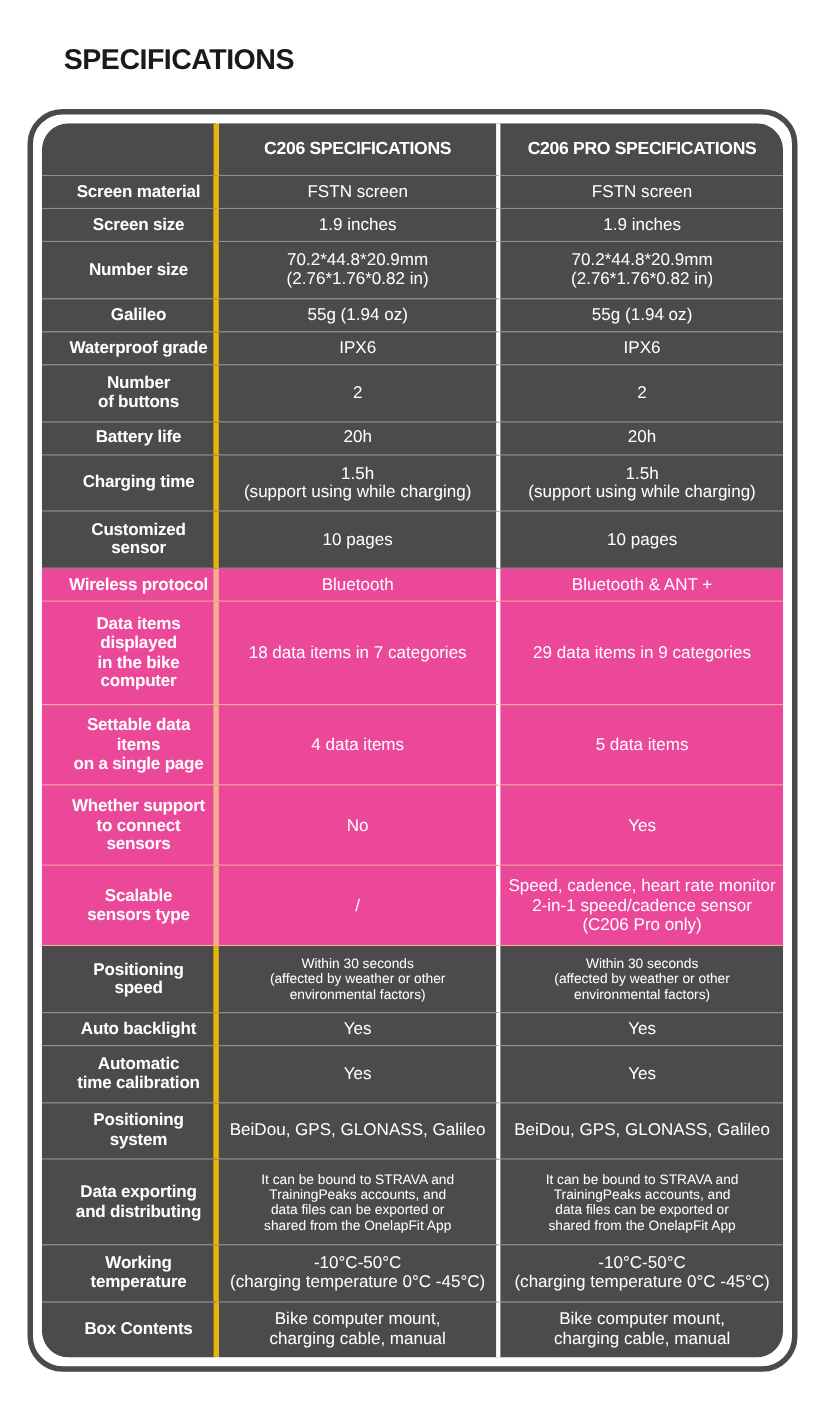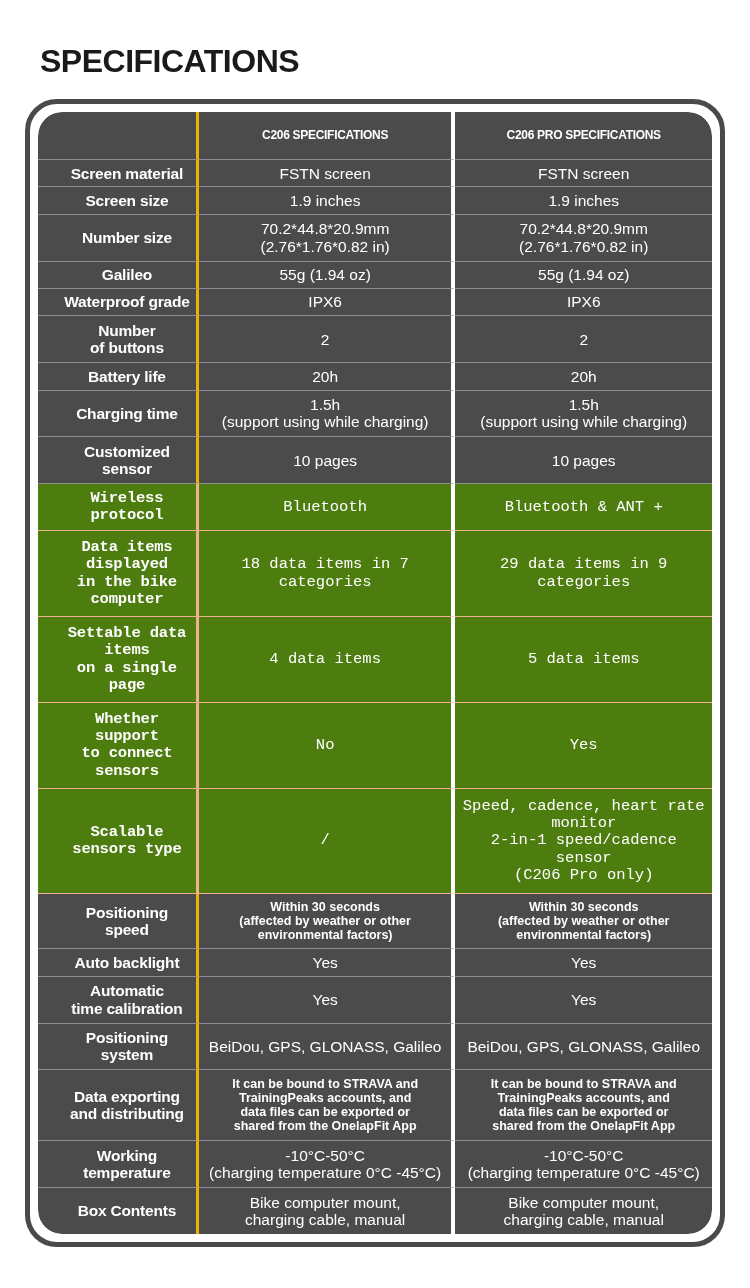--- a/index.html
+++ b/index.html
@@ -9,23 +9,23 @@
   body {
     width: 750px;
     height: 1288px;
     background: #ffffff;
     font-family: "Liberation Sans", sans-serif;
     overflow: hidden;
   }
 
   #page-title {
     position: absolute;
-    left: 40px;
+    left: 58px;
     top: 22px;
-    font-size: 32px;
+    font-size: 26px;
     font-weight: bold;
     letter-spacing: -0.5px;
     color: #1a1a1a;
   }
 
   
   #table-frame {
     position: absolute;
     left: 25px;
     top: 99px;
@@ -57,60 +57,59 @@
     box-sizing: border-box;
     border-bottom: 1px solid #8e8e8e;
     line-height: 1.12;
   }
 
   
   #spec-table td.col-label {
     width: 158px;
     font-weight: bold;
     font-size: 15.5px;
-    border-right: 3px solid #eab308;
+    border-right: 5px solid #eab308;
     letter-spacing: -0.2px;
     padding-left: 24px;
   }
   #spec-table td.col-a {
     width: 252px;
     font-size: 15.5px;
     border-right: 4px solid #ffffff;
   }
   #spec-table td.col-b {
     width: 252px;
     font-size: 15.5px;
   }
 
   #spec-table tr.hl td {
-    background: #4d7c0f;
+    background: #ec4899;
     border-bottom-color: #f3b08e;
-    font-family: Liberation Mono, monospace;
   }
   #spec-table tr.hl td.col-label { border-right-color: #f3b08e; }
   #spec-table tr.hl td.col-a { border-right-color: #ffffff; }
 
   
   #spec-table tr.header-row td {
     font-weight: bold;
-    font-size: 12px;
+    font-size: 16px;
     letter-spacing: -0.3px;
     height: 48px;
     text-align: center;
   }
   #spec-table tr.header-row td.col-label { }
 
   
   #spec-table tr:first-child td:first-child { border-top-left-radius: 24px; }
   #spec-table tr:first-child td:last-child  { border-top-right-radius: 24px; }
   #spec-table tr:last-child  td:first-child { border-bottom-left-radius: 24px; }
   #spec-table tr:last-child  td:last-child  { border-bottom-right-radius: 24px; }
   #spec-table tr:last-child td { border-bottom: none; }
 
-  .small { font-size: 12.5px; font-weight: bold; }
+  .small { font-size: 12.5px; }
   .cellline { display: block; }
 </style>
 </head>
 <body>
 
 <h1 id="page-title">SPECIFICATIONS</h1>
 
 <div id="table-frame">
   <table id="spec-table">
     <tbody id="spec-table-body">

